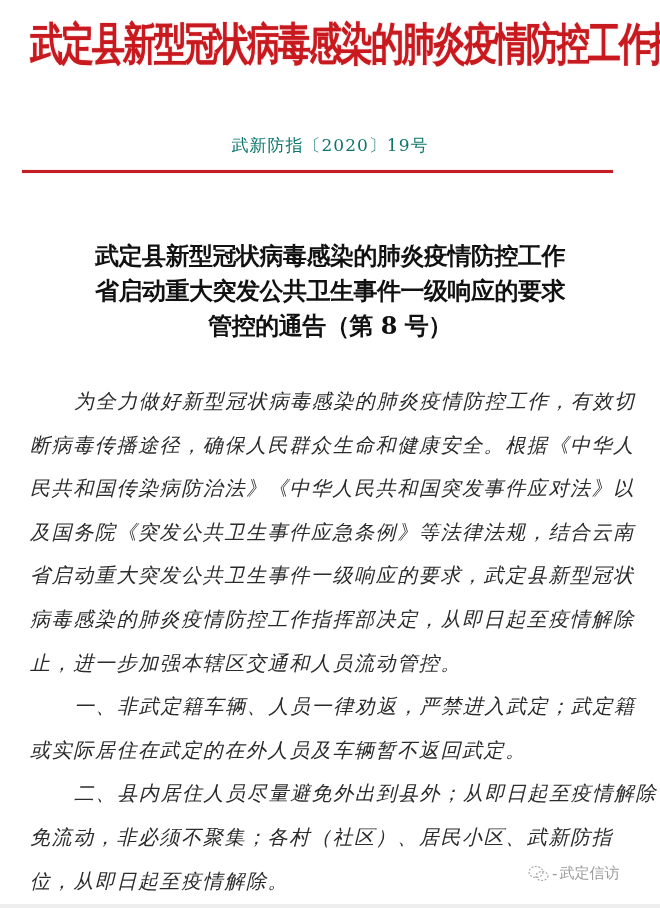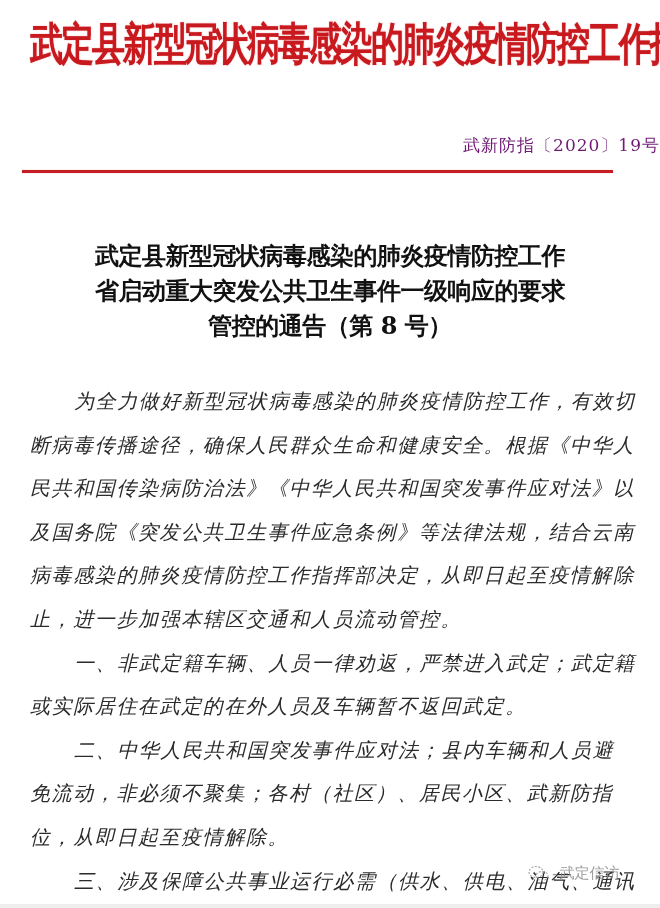--- a/index.html
+++ b/index.html
@@ -43,23 +43,23 @@
     transform: scaleY(1.35);
     transform-origin: top center;
     white-space: nowrap;
     text-shadow: 0 0 1px #e26a6e;
   }
   .doc-number {
     position: absolute;
     top: 134px;
     left: 0;
     width: 660px;
-    text-align: right;
+    text-align: center;
     font-size: 17px;
-    color: #701a75;
+    color: #0f766e;
     letter-spacing: 1px;
   }
   .red-rule {
     position: absolute;
     left: 22px;
     top: 170px;
     width: 591px;
     height: 3px;
     background: #c41e24;
     box-shadow: 0 0 1px #e26a6e;
@@ -120,25 +120,26 @@
     <div>武定县新型冠状病毒感染的肺炎疫情防控工作</div>
     <div>省启动重大突发公共卫生事件一级响应的要求</div>
     <div>管控的通告（第 8 号）</div>
   </div>
 
   <div class="body-text">
     <div class="line indent">为全力做好新型冠状病毒感染的肺炎疫情防控工作，有效切</div>
     <div class="line">断病毒传播途径，确保人民群众生命和健康安全。根据《中华人</div>
     <div class="line">民共和国传染病防治法》《中华人民共和国突发事件应对法》以</div>
     <div class="line">及国务院《突发公共卫生事件应急条例》等法律法规，结合云南</div>
+    <div class="line">省启动重大突发公共卫生事件一级响应的要求，武定县新型冠状</div>
     <div class="line">病毒感染的肺炎疫情防控工作指挥部决定，从即日起至疫情解除</div>
     <div class="line">止，进一步加强本辖区交通和人员流动管控。</div>
     <div class="line indent">一、非武定籍车辆、人员一律劝返，严禁进入武定；武定籍</div>
     <div class="line">或实际居住在武定的在外人员及车辆暂不返回武定。</div>
-    <div class="line indent">二、中华人民共和国突发事件应对法；县内车辆和人员避</div>
+    <div class="line indent">二、县内居住人员尽量避免外出到县外；从即日起至疫情解除</div>
     <div class="line">免流动，非必须不聚集；各村（社区）、居民小区、武新防指</div>
     <div class="line">位，从即日起至疫情解除。</div>
     <div class="line indent">三、涉及保障公共事业运行必需（供水、供电、油气、通讯</div>
 
   </div>
 
   <div class="watermark-wrap">
     <span class="wechat-icon">
       <svg width="22" height="18" viewBox="0 0 22 18">
         <ellipse cx="8" cy="7" rx="7" ry="5.5" fill="none" stroke="#9a9a9a" stroke-width="1.2" stroke-dasharray="2 1.5"></ellipse>

